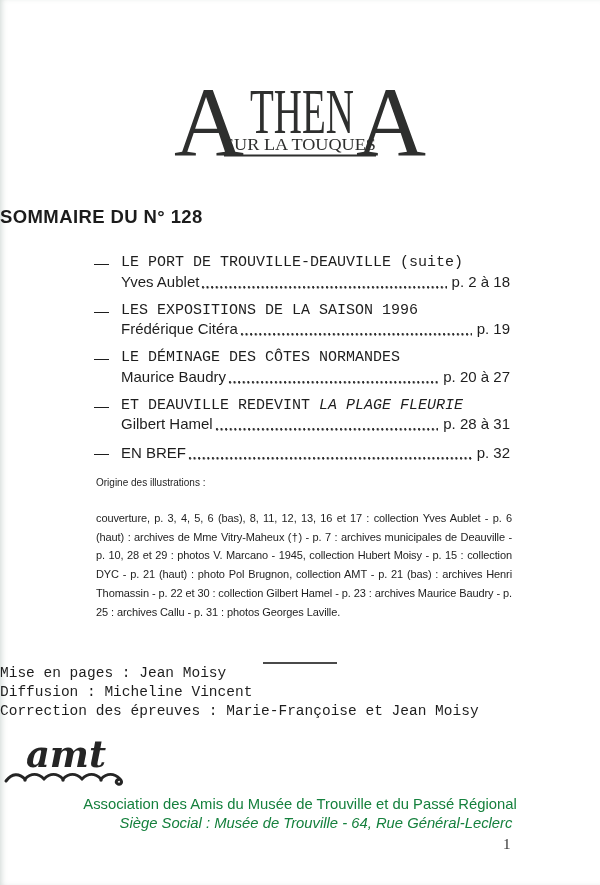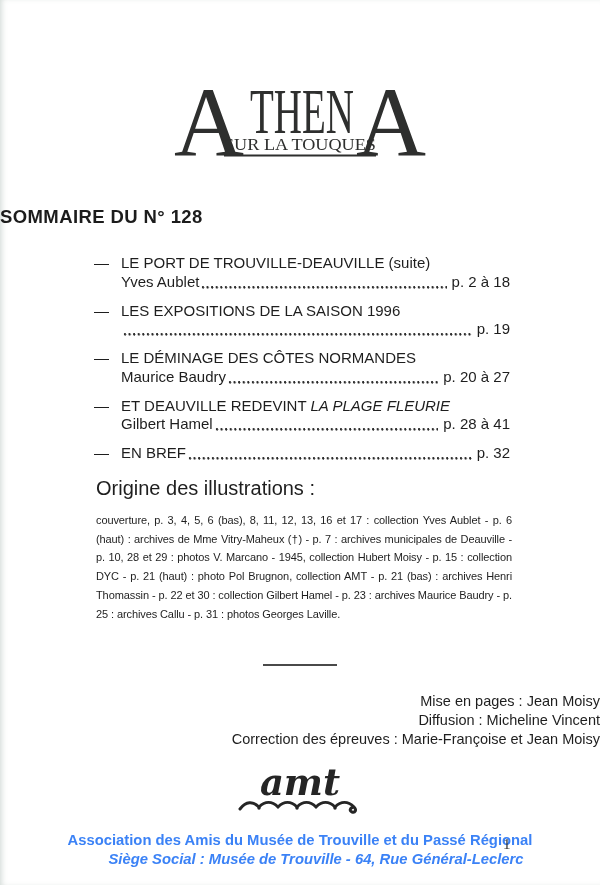--- a/index.html
+++ b/index.html
@@ -30,51 +30,51 @@
     margin-top:40px;
     font-size:18.5px;font-weight:bold;
     letter-spacing:.4px;
     color:#1c1c1c;
   }
   
   .toc{margin:26px 90px 0 94px;font-size:15px;color:#1e1e1e;}
   .toc-item{display:flex;margin-bottom:10px;line-height:1.25;}
   .toc-dash{width:27px;flex:none;}
   .toc-body{flex:1;min-width:0;}
-  .toc-title{white-space:nowrap;}
+  .toc-title{white-space:nowrap;font-family:Liberation Mono, monospace;}
   .toc-title .it{font-style:italic;}
   .toc-line2{display:flex;align-items:flex-start;}
   .toc-author{flex:none;}
   .leader{
     flex:1;height:3px;align-self:flex-end;
     margin:0 5px 3px 2px;
     background-image:radial-gradient(circle at 2px 1.4px,#2b2b2b 1.05px,transparent 1.35px);
     background-size:4.6px 3px;background-repeat:repeat-x;background-position:left bottom;
   }
   .toc-pages{flex:none;}
   
   .origine{margin:14px 88px 0 96px;color:#1e1e1e;}
-  .origine-label{font-size:20px;margin-bottom:11px;}
+  .origine-label{font-size:10px;margin-bottom:21px;}
   .origine-body{
     font-size:11px;line-height:18.8px;
     text-align:justify;letter-spacing:-0.1px;
   }
   
   .divider{
     width:74px;height:0;margin:40px auto 0;
     border-top:2px solid #4a4a4a;
   }
   
-  .credits{margin-top:26px;text-align:right;font-size:14.5px;line-height:19px;color:#1e1e1e;}
+  .credits{text-align:left;font-size:14.5px;line-height:19px;color:#1e1e1e;font-family:Liberation Mono, monospace;}
   
-  .amt-wrap{margin-top:10px;text-align:center;}
+  .amt-wrap{margin-top:10px;text-align:left;}
   .amt-text{font-family:"DejaVu Serif",serif;font-style:italic;font-weight:bold;fill:#252525;font-size:37px;}
   .amt-wave{stroke:#252525;stroke-width:3;fill:none;stroke-linecap:round;}
   
-  .assoc{margin-top:12px;text-align:center;font-size:14.8px;line-height:19px;color:#3b82f6;font-weight:bold;}
+  .assoc{margin-top:4px;text-align:center;font-size:14.8px;line-height:19px;color:#15803d;}
   .assoc .address{font-style:italic;padding-left:32px;}
   .page-number{
     position:absolute;left:503px;top:836px;
     font-family:"Liberation Serif",serif;font-size:15px;color:#333;
   }
 </style>
 </head>
 <body>
 
 <div class="page">
@@ -103,20 +103,21 @@
           <span class="toc-pages">p. 2 à 18</span>
         </div>
       </div>
     </div>
 
     <div class="toc-item">
       <span class="toc-dash">—</span>
       <div class="toc-body">
         <div class="toc-title"><span>LES EXPOSITIONS DE LA SAISON 1996</span><span class="it"></span></div>
         <div class="toc-line2">
+          <span class="toc-author">Frédérique Citéra</span>
           <span class="leader"></span>
           <span class="toc-pages">p. 19</span>
         </div>
       </div>
     </div>
 
     <div class="toc-item">
       <span class="toc-dash">—</span>
       <div class="toc-body">
         <div class="toc-title"><span>LE DÉMINAGE DES CÔTES NORMANDES</span><span class="it"></span></div>
@@ -128,21 +129,21 @@
       </div>
     </div>
 
     <div class="toc-item">
       <span class="toc-dash">—</span>
       <div class="toc-body">
         <div class="toc-title"><span>ET DEAUVILLE REDEVINT </span><span class="it">LA PLAGE FLEURIE</span></div>
         <div class="toc-line2">
           <span class="toc-author">Gilbert Hamel</span>
           <span class="leader"></span>
-          <span class="toc-pages">p. 28 à 41</span>
+          <span class="toc-pages">p. 28 à 31</span>
         </div>
       </div>
     </div>
 
     <div class="toc-item">
       <span class="toc-dash">—</span>
       <div class="toc-body">
         <div class="toc-line2">
           <span class="toc-author">EN BREF</span>
           <span class="leader"></span>

